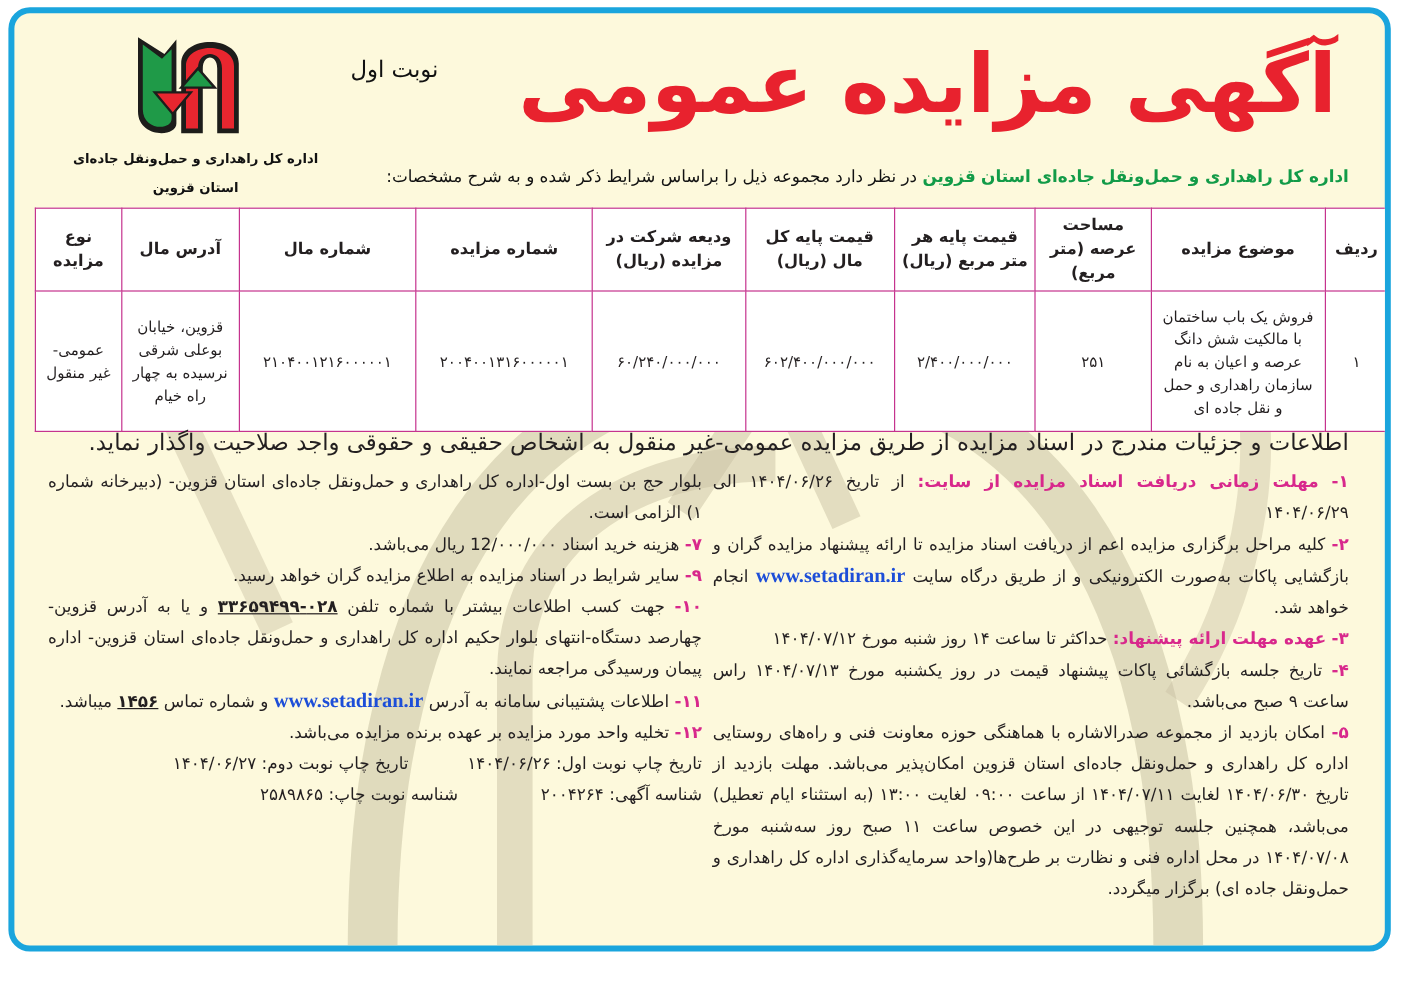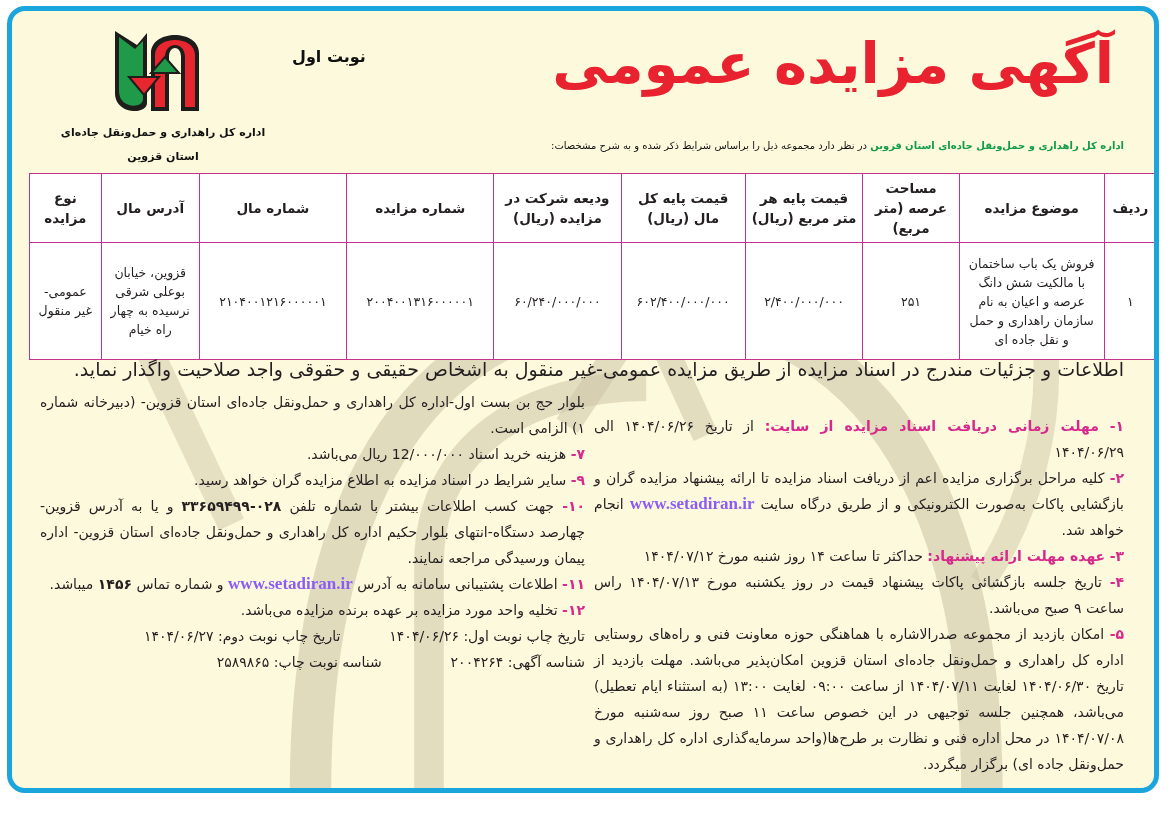--- a/index.html
+++ b/index.html
@@ -1,42 +1,42 @@
 <!DOCTYPE html>
 <html><head>
 <meta charset="utf-8">
 <style>
   html, body { margin:0; padding:0; background:#ffffff; }
   body { width:1176px; height:829px; position:relative; overflow:hidden;
          font-family:"DejaVu Sans", sans-serif; color:#231f20; direction:rtl; }
   .frame { position:absolute; left:7px; top:6px; width:1152px; height:787px;
            border:5px solid #1aa5dd; border-radius:18px; background:#fdf9dc; box-sizing:border-box; overflow:hidden; }
   .watermark { position:absolute; left:0; top:0; width:100%; height:100%; pointer-events:none; }
-  .title { position:absolute; right:40px; top:20px; font-size:56px; font-weight:bold; color:#e8222e;
+  .title { position:absolute; right:40px; top:20px; font-size:68px; font-weight:bold; color:#e8222e;
            font-family:"DejaVu Sans", sans-serif; letter-spacing:1px; }
-  .round { position:absolute; left:280px; top:36px; font-size:16px; font-weight:bold; color:#111; }
+  .round { position:absolute; left:280px; top:36px; font-size:19px; font-weight:normal; color:#111; }
   .logo { position:absolute; left:95px; top:12px; width:100px; height:96px; }
   .org-top { position:absolute; left:22px; top:110px; width:258px; text-align:center; font-size:11px;
              font-weight:bold; line-height:24px; color:#111; }
-  .intro { position:absolute; right:30px; top:129px; font-size:10px; color:#111; white-space:nowrap; }
+  .intro { position:absolute; right:30px; top:129px; font-size:14px; color:#111; white-space:nowrap; }
   .intro .green { color:#129b48; font-weight:bold; }
   table.items { position:absolute; left:17px; top:162px; width:1128px; border-collapse:collapse;
                 background:#ffffff; font-size:13px; }
   table.items th, table.items td { border:1.5px solid #c5338e; text-align:center; vertical-align:middle; padding:4px 6px; }
   table.items th { height:58px; font-weight:bold; font-size:13.5px; line-height:20px; }
   table.items td { height:108px; line-height:19px; font-size:12.5px; }
   .info-line { position:absolute; right:30px; top:347px; font-size:19px; white-space:nowrap; }
   .col { position:absolute; font-size:14px; line-height:26px; text-align:justify; }
-  .col-right { right:30px; top:378px; width:530px;margin-top:24px; }
+  .col-right { right:30px; top:378px; width:530px; }
   .col-left { left:28px; top:378px; width:545px; }
   .col p { margin:0; }
   .num { color:#d8288c; font-weight:bold; }
   .mag { color:#d8288c; font-weight:bold; }
-  .url { color:#8b5cf6; font-weight:bold; font-family:"Liberation Serif", serif; font-size:17px; direction:ltr; unicode-bidi:embed; }
-  .bold { font-weight:bold; }
+  .url { color:#1d4ed8; font-weight:bold; font-family:"Liberation Serif", serif; font-size:17px; direction:ltr; unicode-bidi:embed; }
+  .bold { font-weight:bold;text-decoration:underline; }
   .org-bottom { position:absolute; left:40px; top:779px; font-size:20px; font-weight:bold; color:#129b48; white-space:nowrap; }
   .pad { display:inline-block; width:40px; }
 </style>
 </head>
 <body>
 
 <div class="frame">
 
   <svg class="watermark" viewBox="0 0 1152 787">
     <path d="M300 790 C300 480 420 300 640 300 C860 300 980 480 980 790" fill="none" stroke="#c9c2a4" stroke-width="42" opacity="0.55"></path>

